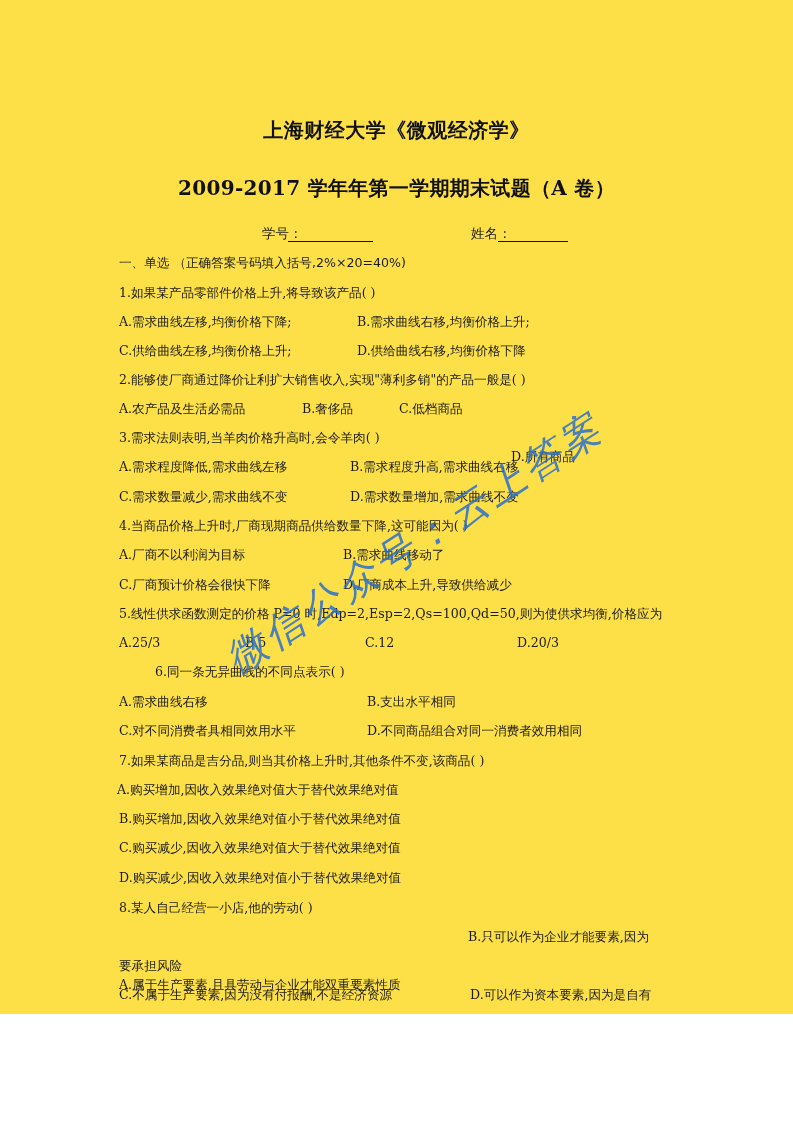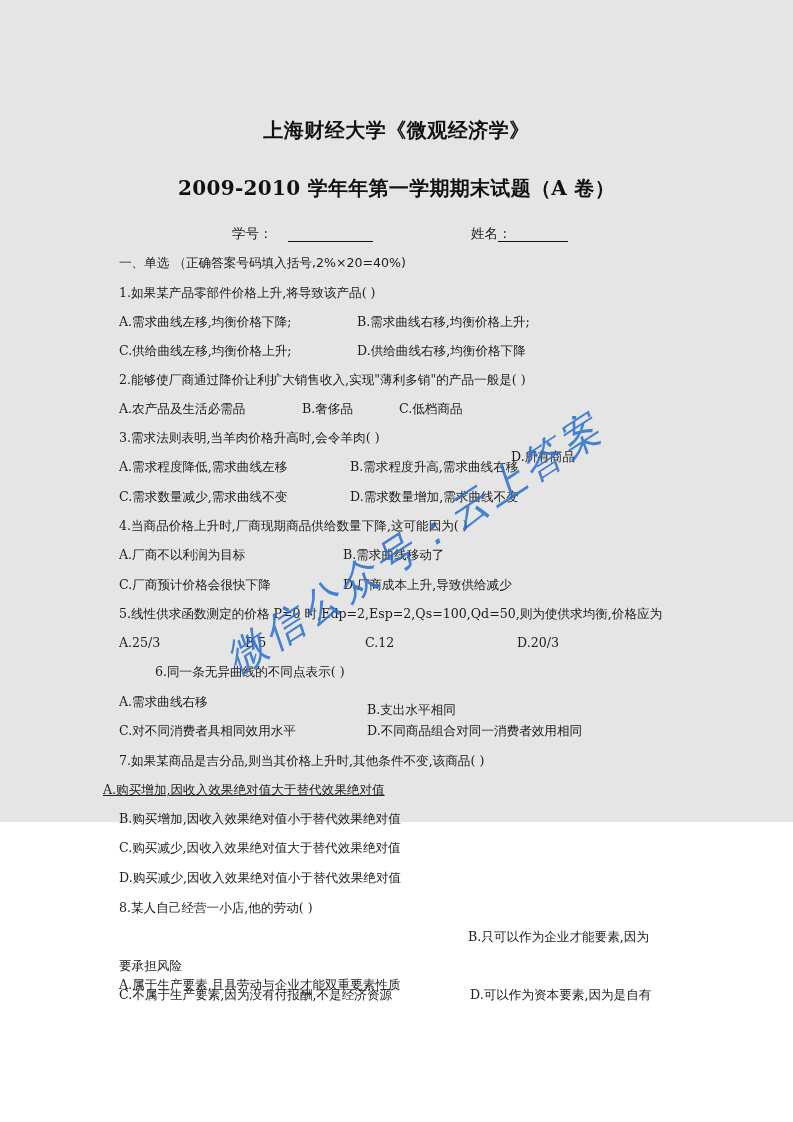--- a/index.html
+++ b/index.html
@@ -11,22 +11,22 @@
       width: 793px;
       height: 1122px;
       position: relative;
       overflow: hidden;
       font-family: "DejaVu Serif", "Liberation Serif", serif;
       color: #1a1a1a;
     }
     .page {
       position: absolute;
       left: 0; top: 0;
-      width: 793px; height: 822px;
-      background: #e5e5e5;
+      width: 793px; height: 1014px;
+      background: #fde047;
     }
     .title {
       position: absolute;
       left: 0;
       width: 793px;
       text-align: center;
       font-weight: bold;
       color: #111;
       white-space: nowrap;
     }
@@ -87,24 +87,24 @@
       opacity: 0.85;
       pointer-events: none;
     }
   </style>
 </head>
 <body>
 
 <div class="page">
 
   <div class="title title-1">上海财经大学《微观经济学》</div>
-  <div class="title title-2">2009-2010 学年年第一学期期末试题（A 卷）</div>
+  <div class="title title-2">2009-2017 学年年第一学期期末试题（A 卷）</div>
 
   <div class="id-row">
-    <span class="id-label" style="left:232px;">学号：</span>
+    <span class="id-label" style="left:262px;">学号：</span>
     <span class="id-line" style="left:288px;width:85px;"></span>
     <span class="id-label" style="left:455px;margin-left:16px;">姓名：</span>
     <span class="id-line" style="left:498px;width:70px;"></span>
   </div>
 
   <div class="line section" style="top:254px;">一、单选 （正确答案号码填入括号,2%×20=40%)</div>
 
   <div class="line" style="top:284px;">1.如果某产品零部件价格上升,将导致该产品(   )</div>
   <div class="opt" style="top:313px;left:119px;">A.需求曲线左移,均衡价格下降;</div>
   <div class="opt" style="top:313px;left:357px;">B.需求曲线右移,均衡价格上升;</div>
@@ -130,26 +130,26 @@
   <div class="opt" style="top:576px;left:343px;">D.厂商成本上升,导致供给减少</div>
 
   <div class="line" style="top:605px;">5.线性供求函数测定的价格 P=0 时,Edp=2,Esp=2,Qs=100,Qd=50,则为使供求均衡,价格应为</div>
   <div class="opt" style="top:634px;left:119px;">A.25/3</div>
   <div class="opt" style="top:634px;left:245px;">B.5</div>
   <div class="opt" style="top:634px;left:365px;">C.12</div>
   <div class="opt" style="top:634px;left:508px;margin-left:9px;">D.20/3</div>
 
   <div class="line" style="top:663px;margin-left:36px;">6.同一条无异曲线的不同点表示(   )</div>
   <div class="opt" style="top:693px;left:119px;">A.需求曲线右移</div>
-  <div class="opt" style="top:693px;left:367px;margin-top:8px;">B.支出水平相同</div>
+  <div class="opt" style="top:693px;left:367px;">B.支出水平相同</div>
   <div class="opt" style="top:722px;left:119px;text-align:right;">C.对不同消费者具相同效用水平</div>
   <div class="opt" style="top:722px;left:367px;">D.不同商品组合对同一消费者效用相同</div>
 
   <div class="line" style="top:752px;">7.如果某商品是吉分品,则当其价格上升时,其他条件不变,该商品(   )</div>
-  <div class="opt" style="top:781px;left:103px;text-decoration:underline;">A.购买增加,因收入效果绝对值大于替代效果绝对值</div>
+  <div class="opt" style="top:781px;left:117px;">A.购买增加,因收入效果绝对值大于替代效果绝对值</div>
   <div class="opt" style="top:810px;left:119px;">B.购买增加,因收入效果绝对值小于替代效果绝对值</div>
   <div class="opt" style="top:839px;left:119px;">C.购买减少,因收入效果绝对值大于替代效果绝对值</div>
   <div class="opt" style="top:869px;left:119px;">D.购买减少,因收入效果绝对值小于替代效果绝对值</div>
 
   <div class="line" style="top:899px;">8.某人自己经营一小店,他的劳动(   )</div>
   <div class="opt" style="top:976px;left:119px;">A.属于生产要素,且具劳动与企业才能双重要素性质</div>
   <div class="opt" style="top:928px;left:468px;">B.只可以作为企业才能要素,因为</div>
   <div class="opt" style="top:957px;left:119px;">要承担风险</div>
   <div class="opt" style="top:986px;left:119px;">C.不属于生产要素,因为没有付报酬,不是经济资源</div>
   <div class="opt" style="top:986px;left:470px;">D.可以作为资本要素,因为是自有</div>

